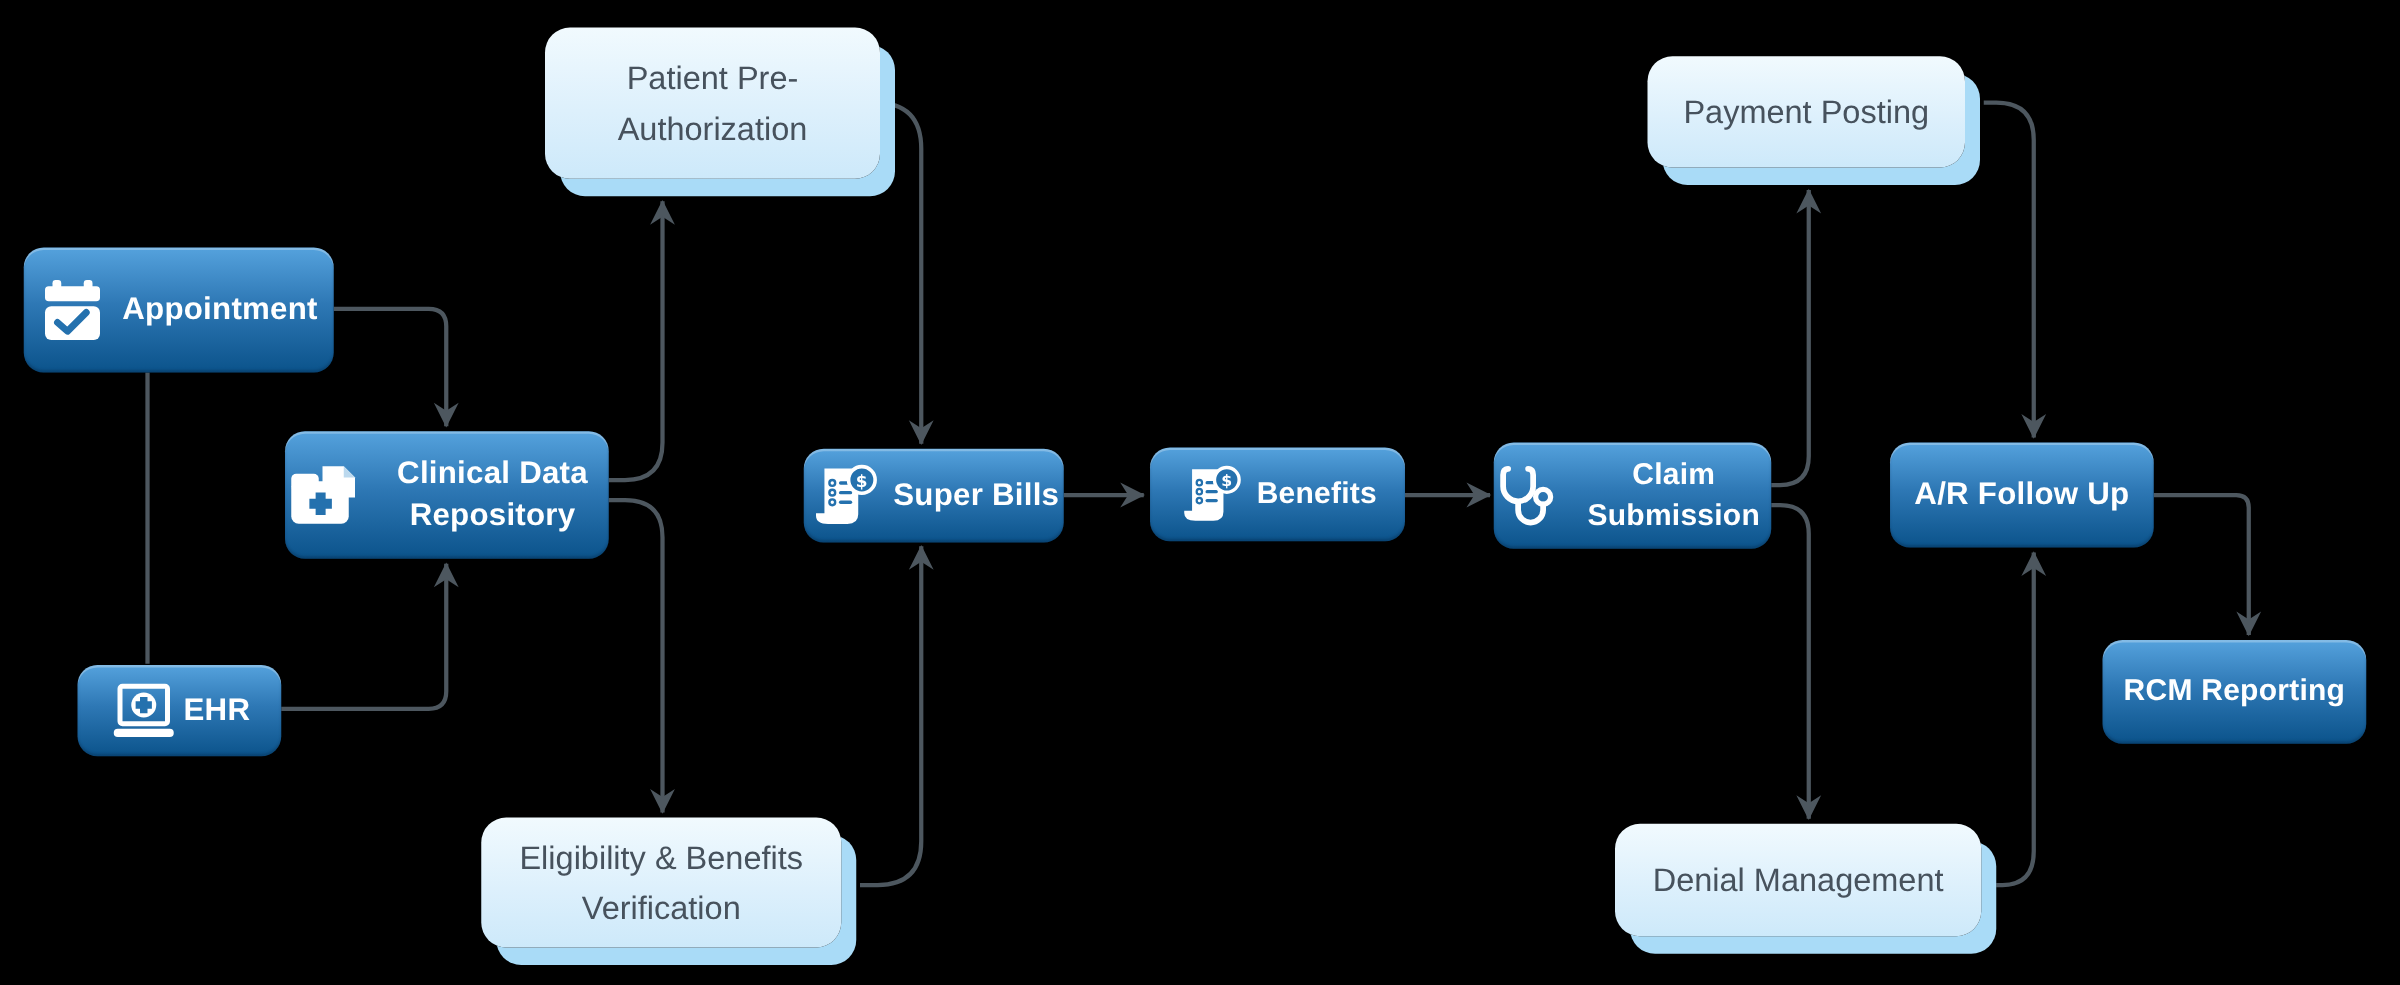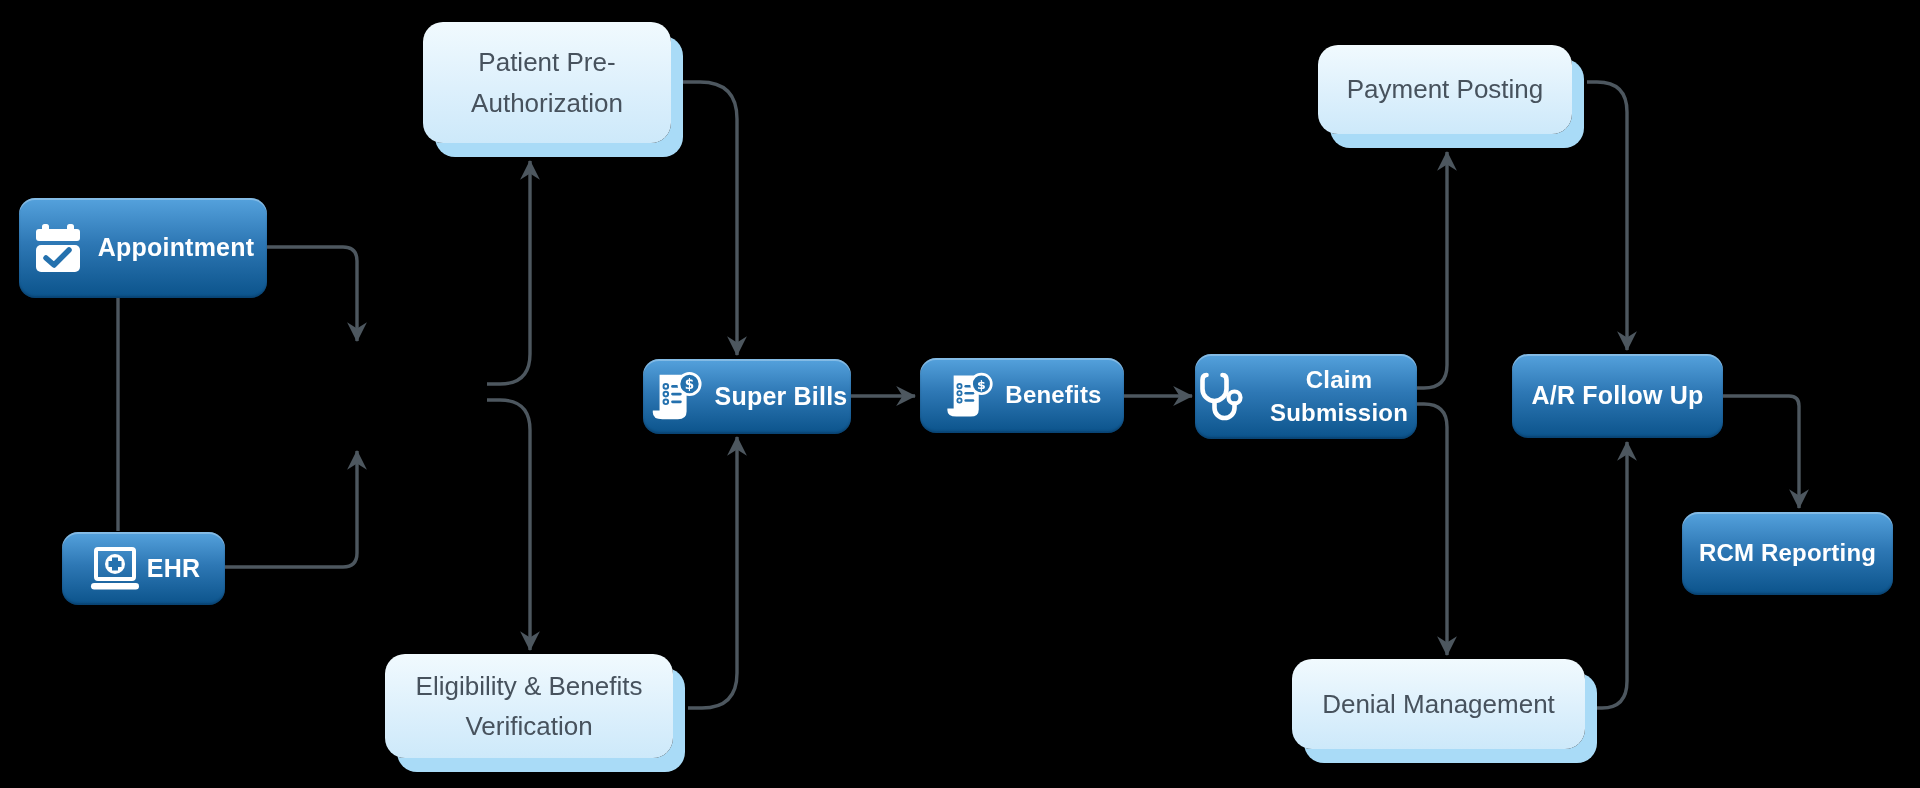--- a/index.html
+++ b/index.html
@@ -70,22 +70,32 @@
   <div class="node node-solid" style="left:62px;top:532px;width:163px;height:73px;gap:4px;">
     <svg class="icon" width="56" height="46" viewBox="0 0 56 46">
       <rect x="9" y="3" width="38" height="30" rx="2" fill="none" stroke="#fff" stroke-width="4"></rect>
       <circle cx="28" cy="18" r="10" fill="#fff"></circle>
       <path d="M25 11.5 h6 v3.5 h3.5 v6 h-3.5 v3.5 h-6 v-3.5 h-3.5 v-6 h3.5 Z" fill="#2471ae"></path>
       <rect x="4" y="37" width="48" height="6.5" rx="3.2" fill="#fff"></rect>
     </svg>
     <span class="lbl">EHR</span>
   </div>
 
+  <div class="node node-solid" style="left:228px;top:345px;width:259px;height:102px;gap:15px;">
+    <svg class="icon" width="58" height="52" viewBox="0 0 58 52">
+      <path d="M28 3 L45 3 L54 12 L54 28 L28 28 Z" fill="#fff"></path>
+      <path d="M45 3 L45 12 L54 12 Z" fill="#bcd9ee"></path>
+      <rect x="3" y="9" width="22" height="14" rx="4" fill="#fff"></rect>
+      <rect x="3" y="15" width="46" height="34" rx="6" fill="#fff"></rect>
+      <path d="M22.5 24 h8 v5 h5 v8 h-5 v5 h-8 v-5 h-5 v-8 h5 Z" fill="#2471ae"></path>
+    </svg>
+    <span class="lbl w180">Clinical Data Repository</span>
+  </div>
 
-  <div class="node node-light" style="left:423px;top:22px;width:248px;height:121px;">
+  <div class="node node-light" style="left:436px;top:22px;width:268px;height:121px;">
     <span class="lbl w210">Patient Pre-Authorization</span>
   </div>
 
   <div class="node node-light" style="left:385px;top:654px;width:288px;height:104px;">
     <span class="lbl w240">Eligibility &amp; Benefits Verification</span>
   </div>
 
   <div class="node node-solid" style="left:643px;top:359px;width:208px;height:75px;gap:12px;">
     <svg class="icon" width="56" height="54" viewBox="0 0 58 54">
       <path d="M13 4 H41 V42 Q41 50 32 50 H16 Q6 50 6 43 V41 H13 Z" fill="#fff"></path>

